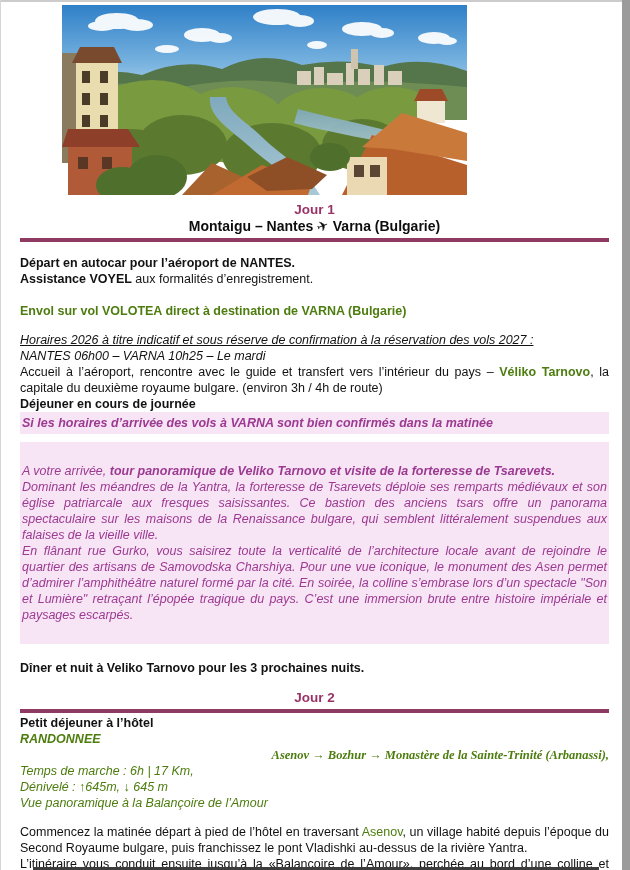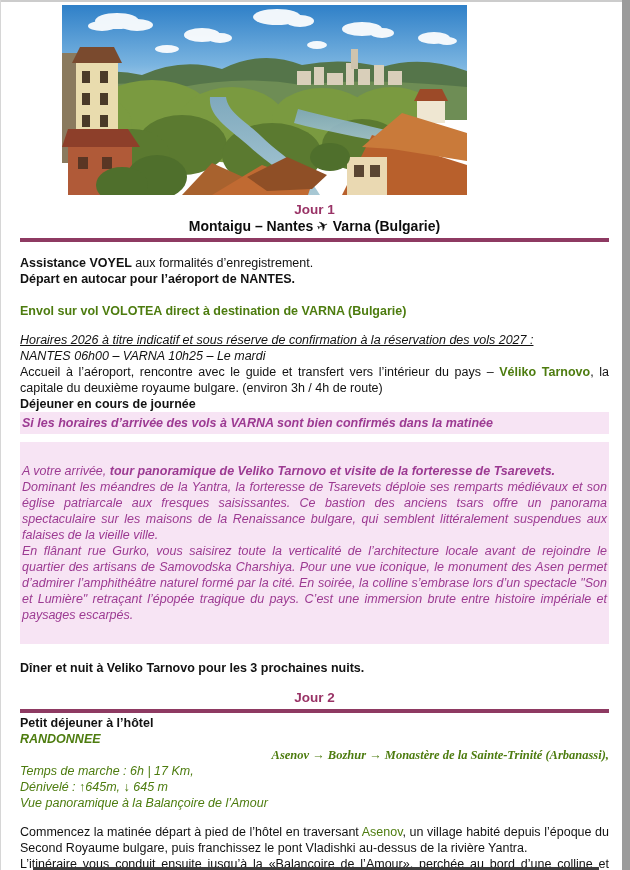--- a/index.html
+++ b/index.html
@@ -135,22 +135,22 @@
         <ellipse cx="268" cy="152" rx="20" ry="14" fill="#4f6f2c"></ellipse>
       </g>
     </svg>
   </div>
 
   <div class="day-title">Jour 1</div>
   <div class="day-route"><span>Montaigu – Nantes</span> <span class="plane">✈</span> <span>Varna (Bulgarie)</span></div>
   <div class="rule"></div>
 
   <div class="sp13"></div>
+  <div class="t b">Départ en autocar pour l’aéroport de NANTES.</div>
   <div class="t"><span class="b">Assistance VOYEL</span><span> aux formalités d’enregistrement.</span></div>
-  <div class="t b">Départ en autocar pour l’aéroport de NANTES.</div>
 
   <div class="sp16"></div>
   <div class="t b purple">Envol sur vol VOLOTEA direct à destination de VARNA (Bulgarie)</div>
 
   <div class="sp13"></div>
   <div class="t i u">Horaires 2026 à titre indicatif  et sous réserve de confirmation à la réservation des vols 2027 :</div>
   <div class="t i">NANTES  06h00 – VARNA 10h25 – Le mardi</div>
   <div class="t just"><span>Accueil à l’aéroport, rencontre avec le guide et transfert vers l’intérieur du pays – </span><span class="b purple">Véliko Tarnovo</span><span>, la capitale du deuxième royaume bulgare. (environ 3h / 4h de route)</span></div>
   <div class="t b">Déjeuner en cours de journée</div>
 

